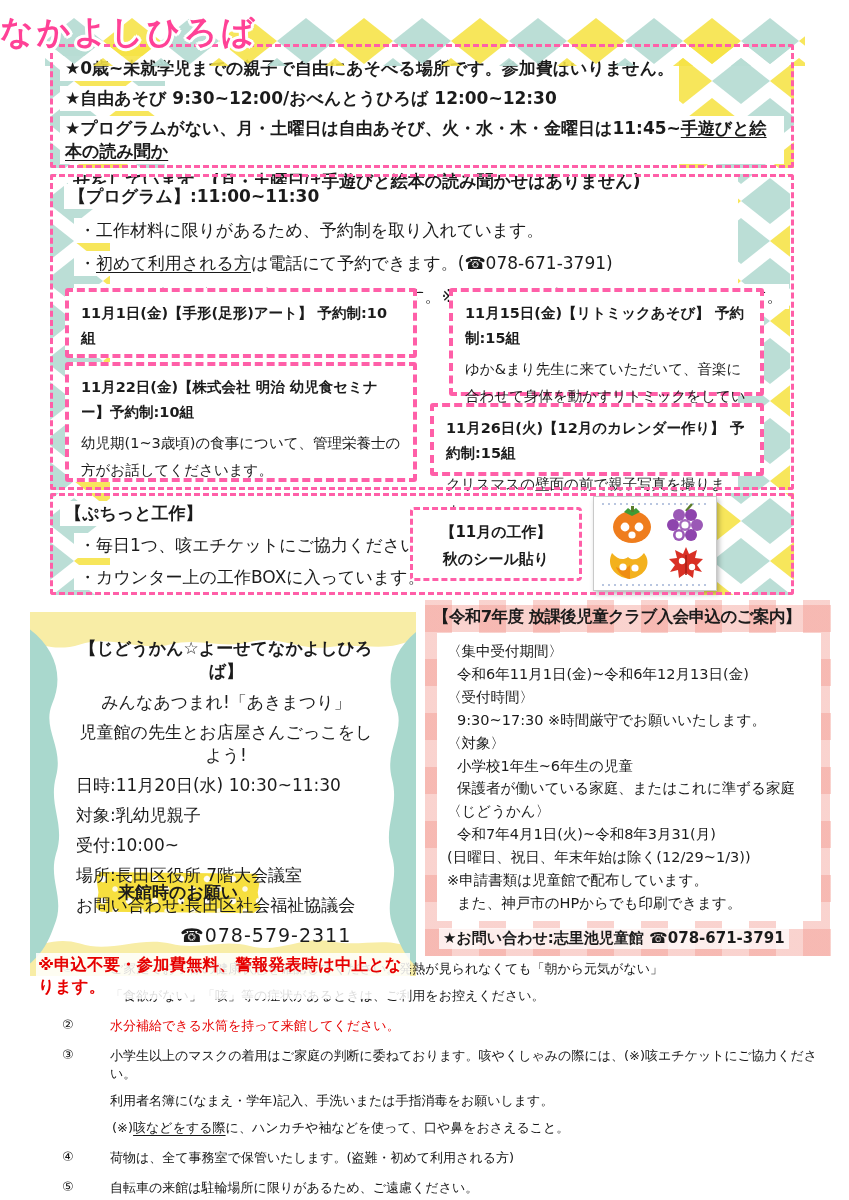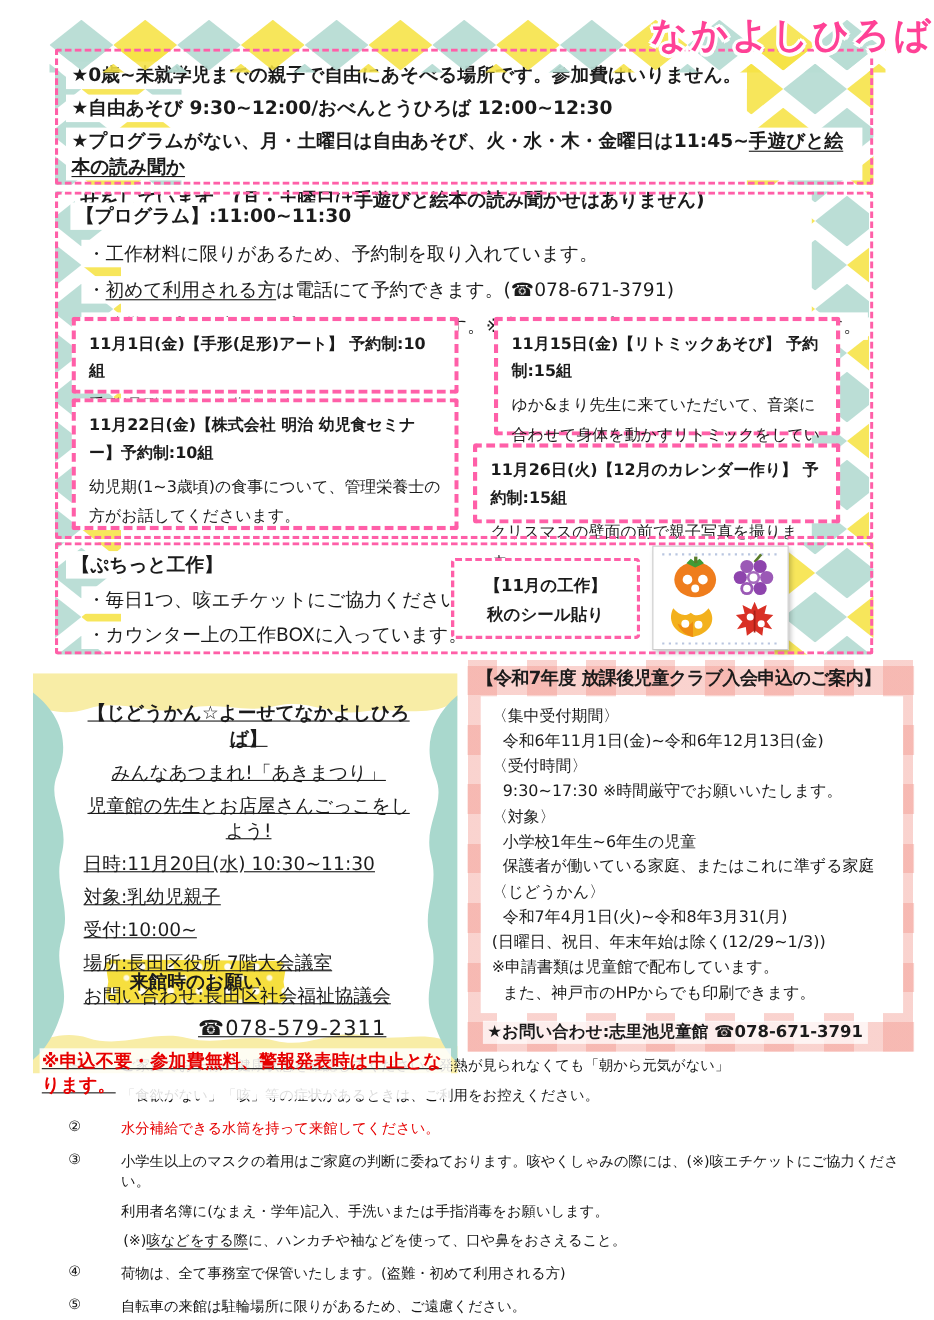--- a/index.html
+++ b/index.html
@@ -12,21 +12,21 @@
   body{margin:0;background:#fff;font-family:"DejaVu Sans","Liberation Sans",sans-serif;color:#1b1b1b;}
   .page{position:relative;width:849px;height:1200px;background:#fff;overflow:hidden;}
 
   
   .lat{position:absolute;overflow:hidden;pointer-events:none;}
   .diamond{position:absolute;width:58px;height:46px;clip-path:polygon(50% 0,100% 50%,50% 100%,0 50%);}
   .d-t{background:var(--diamond-teal);opacity:.95;}
   .d-y{background:var(--diamond-yellow);opacity:.88;}
   #band{left:45px;top:18px;width:760px;height:48px;z-index:4;}
 
-  .page-title{position:absolute;left:0;right:0;top:10px;z-index:7;text-align:right;
+  .page-title{position:absolute;left:0;right:0;top:10px;z-index:7;text-align:left;
     font-size:33px;font-weight:800;letter-spacing:3px;color:var(--title-pink);
     text-shadow:-2px -2px 0 #fff,2px -2px 0 #fff,-2px 2px 0 #fff,2px 2px 0 #fff,0 3px 0 #fff,0 -3px 0 #fff,3px 0 0 #fff,-3px 0 0 #fff;}
 
   .box{position:absolute;background:#fff;}
   .box .lat{top:0;height:100%;z-index:1;}
   .box .content{position:relative;z-index:3;height:100%;}
   .border-overlay{position:absolute;border:3px dashed var(--accent-pink);border-radius:3px;z-index:6;pointer-events:none;background:none;}
 
   #boxA,#boxA-border{left:50px;top:44px;width:744px;height:124px;}
   #boxB,#boxB-border{left:50px;top:174px;width:744px;height:316px;}
@@ -52,21 +52,21 @@
   #boxC .content{padding:8px 0 0 10px;}
   .petit-heading{font-size:17px;font-weight:600;margin-bottom:7px;}
   .petit-bullet{font-size:17px;font-weight:500;margin:0 0 7px 14px;}
   .craft-box{position:absolute;left:360px;top:14px;width:172px;height:74px;background:#fff;
     border:3px dashed var(--accent-pink);border-radius:4px;text-align:center;padding-top:9px;}
   .craft-box div{font-size:15px;font-weight:800;line-height:1.8;}
   .craft-card{position:absolute;left:543px;top:3px;width:124px;height:95px;background:#fff;
     border:1px solid #c9c9c9;box-shadow:2px 3px 5px rgba(0,0,0,.28);}
 
   
-  #aki{position:absolute;left:30px;top:612px;width:386px;height:364px;text-decoration:underline;}
+  #aki{position:absolute;left:30px;top:612px;width:386px;height:364px;}
   #aki svg.frame{position:absolute;inset:0;width:100%;height:100%;}
   #aki .content{position:relative;z-index:2;padding:25px 40px 0 46px;}
   .aki-title{font-size:17px;font-weight:800;text-align:center;margin-bottom:8px;}
   .aki-sub{font-size:17px;text-align:center;margin-bottom:7px;}
   .aki-line{font-size:17px;margin-bottom:7px;}
   .aki-phone{font-size:19px;padding-left:104px;margin-bottom:7px;letter-spacing:1px;}
   .aki-note{font-size:16.5px;font-weight:800;color:var(--warning-red);margin:2px -34px 0 -40px;background:rgba(255,255,255,.85);padding:1px 2px;}
 
   
   #club{position:absolute;left:425px;top:600px;width:406px;height:356px;background:#fff;}

